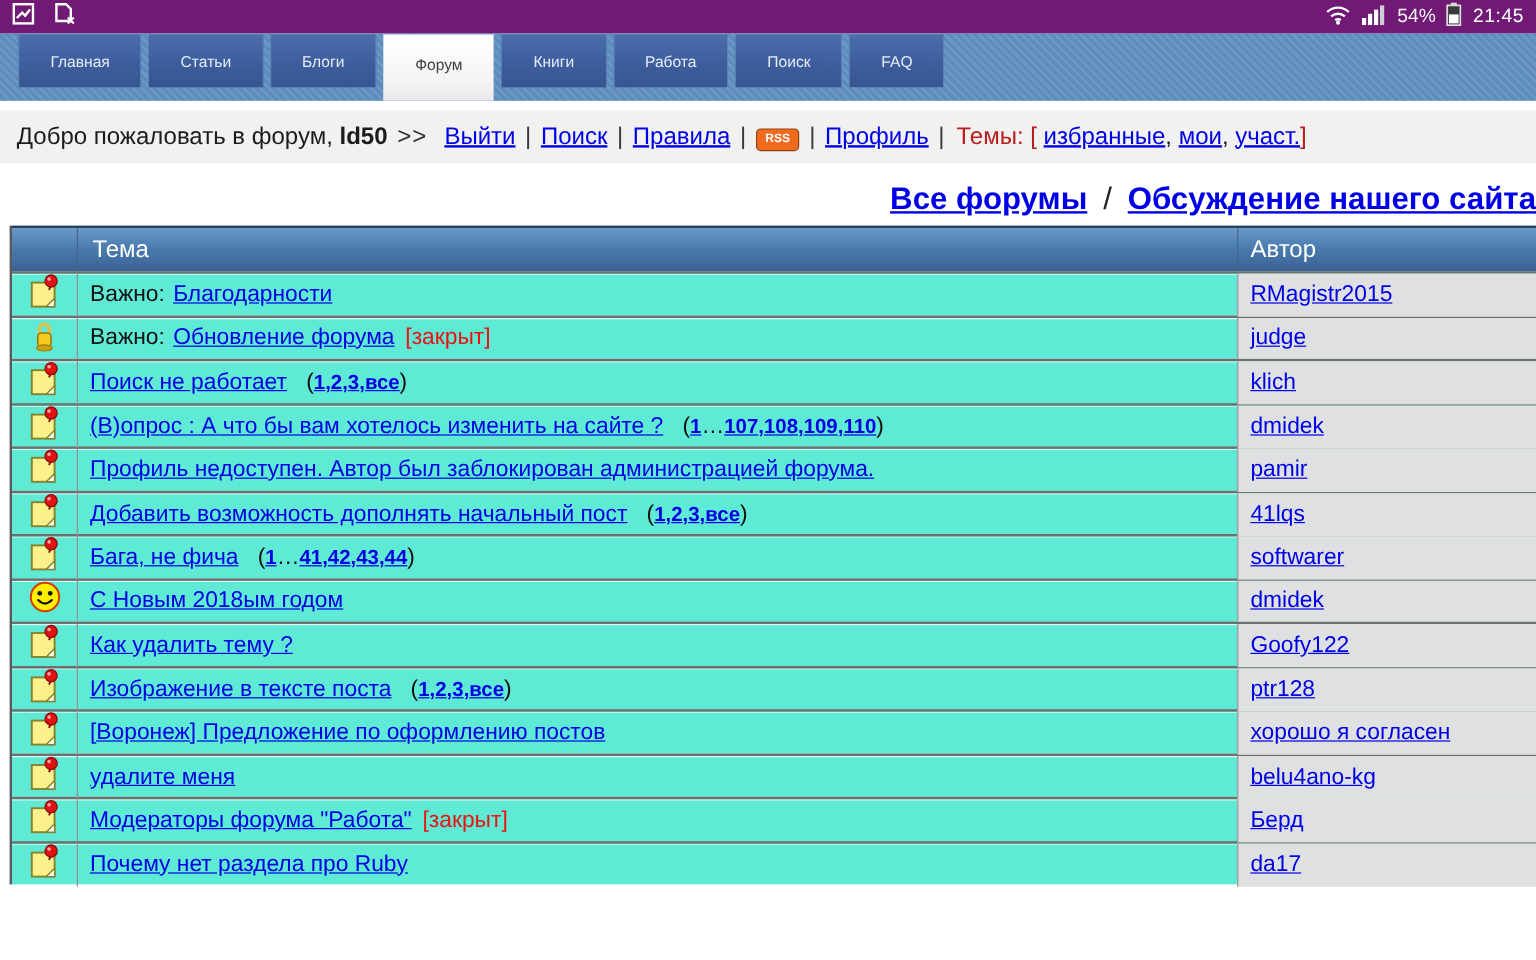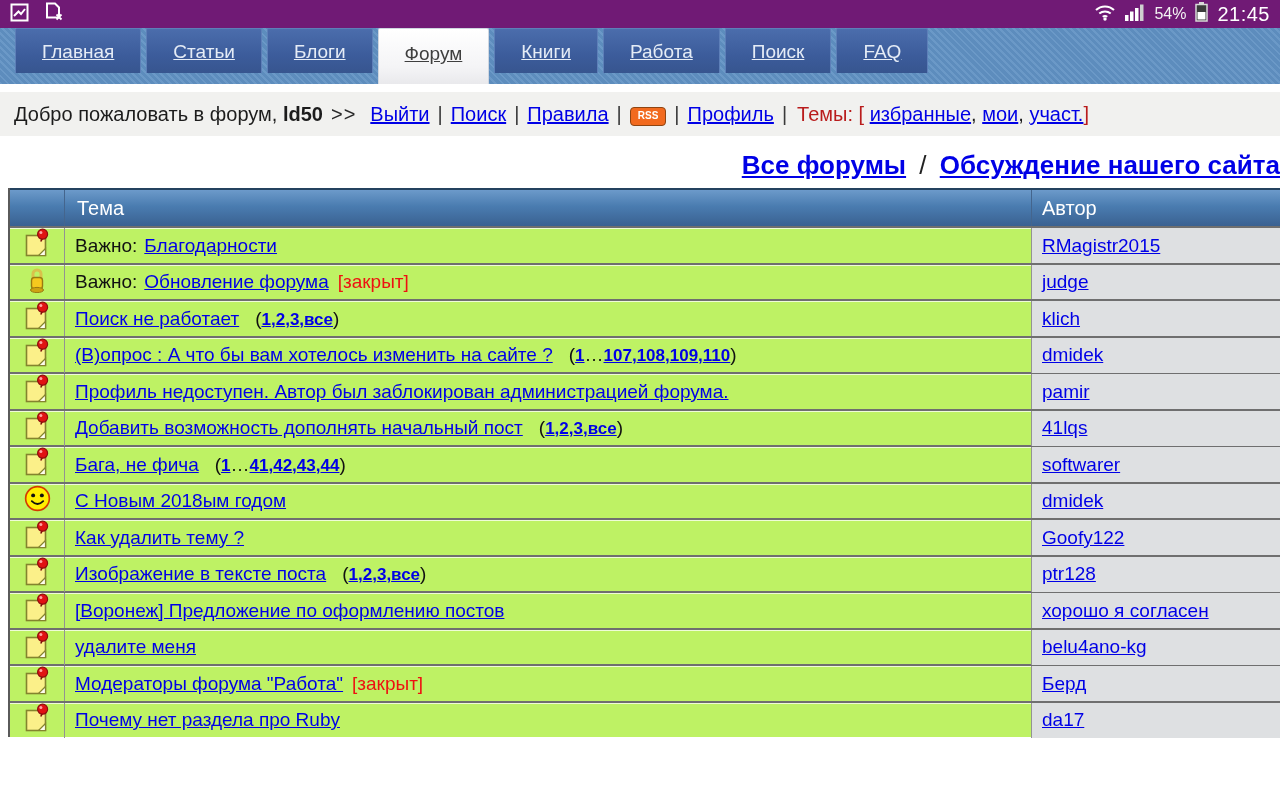--- a/index.html
+++ b/index.html
@@ -6,31 +6,31 @@
   html,body { width:1280px; height:800px; overflow:hidden; background:#fff;
               font-family:"Liberation Sans", sans-serif; }
   .screen { position:relative; width:1280px; height:800px; overflow:hidden; background:#fff; }
 
   
   .status-bar { height:28px; background:#701a75; display:flex; align-items:center;
                 color:#fff; padding:0 10px; }
   .status-left { display:flex; align-items:center; gap:14px; }
   .status-right { margin-left:auto; display:flex; align-items:center; gap:9px; }
   .status-pct { font-size:16px; color:#f2f2f2; }
-  .status-time { font-size:20px; color:#fff; letter-spacing:.5px; }
+  .status-time { font-size:16px; color:#fff; letter-spacing:.5px; }
 
   
   .navbar { height:56px; background:#6091c3;
             background-image:repeating-linear-gradient(45deg, rgba(255,255,255,.07) 0 2px, rgba(0,0,0,0.03) 2px 5px);
             position:relative; }
   .tabs { display:flex; align-items:flex-start; gap:5px; padding-left:15px; height:56px; }
-  .tab { height:45px; line-height:45px; padding:0 26px; font-size:19px; color:#e5ecf6;
+  .tab { height:45px; line-height:45px; padding:0 26px; font-size:13px; color:#e5ecf6;
          background:linear-gradient(180deg,#4b6dac 0%, #3c5c9b 60%, #37558f 100%);
          border:1px solid #5d7fb8; border-bottom:none; border-radius:2px 2px 0 0;
-         cursor:pointer; white-space:nowrap;text-decoration:underline; }
+         cursor:pointer; white-space:nowrap; }
   .tab.active { height:56px; line-height:50px; color:#3f3f3f;
                 background:linear-gradient(180deg,#ffffff 0%, #f4f4f6 70%, #e9e9ec 100%);
                 border-color:#cfd6e0; }
 
   
   .welcome-bar { margin-top:8px; height:44px; background:#f1f1ef; display:flex;
                  align-items:center; padding-left:14px; font-size:20px; color:#1c1c1c;
                  white-space:nowrap; }
   .welcome-bar b { font-weight:bold; }
   .w-arrow { margin:0 14px 0 8px; color:#2a2a2a; letter-spacing:1px; }
@@ -52,21 +52,21 @@
   .forum-table { position:absolute; left:8px; top:188px; width:1272px;
                  border-left:2px solid #5a5a5a; }
   .t-header { display:grid; grid-template-columns:54px auto 249px; height:38px;
               background:linear-gradient(180deg,#6c9aca 0%, #4a7cb0 45%, #3a6191 100%);
               border-top:2px solid #24425f; color:#fff; font-size:20px; align-items:center; }
   .t-header .h-topic { padding-left:12px; border-left:1px solid #44658d; height:100%;
                        display:flex; align-items:center; }
   .t-header .h-author { padding-left:10px; border-left:1px solid #44658d; height:100%;
                         display:flex; align-items:center; }
   .t-row { display:grid; grid-template-columns:54px auto 249px; height:36.5px;
-           border-top:2px solid #6f6f6f; background:#bef264; font-size:19px;
+           border-top:2px solid #6f6f6f; background:#5eead4; font-size:19px;
            align-items:center; box-shadow:inset 0 1px 0 rgba(255,255,255,.75); }
   .c-icon { display:flex; align-items:center; justify-content:center; height:100%; }
   .c-topic { padding-left:10px; border-left:1px solid #939393; height:100%;
              display:flex; align-items:center; white-space:nowrap; overflow:hidden; }
   .c-author { padding-left:10px; border-left:1px solid #939393; height:100%;
               display:flex; align-items:center; background:#dee0e2; }
   .t-prefix { color:#111; margin-right:7px; }
   .t-status { color:#ee1111; margin-left:9px; }
   .pages { margin-left:16px; font-size:17px; font-weight:bold; }
   .pg-paren, .pg-ellipsis { color:#111; font-weight:normal; font-size:19px; }

